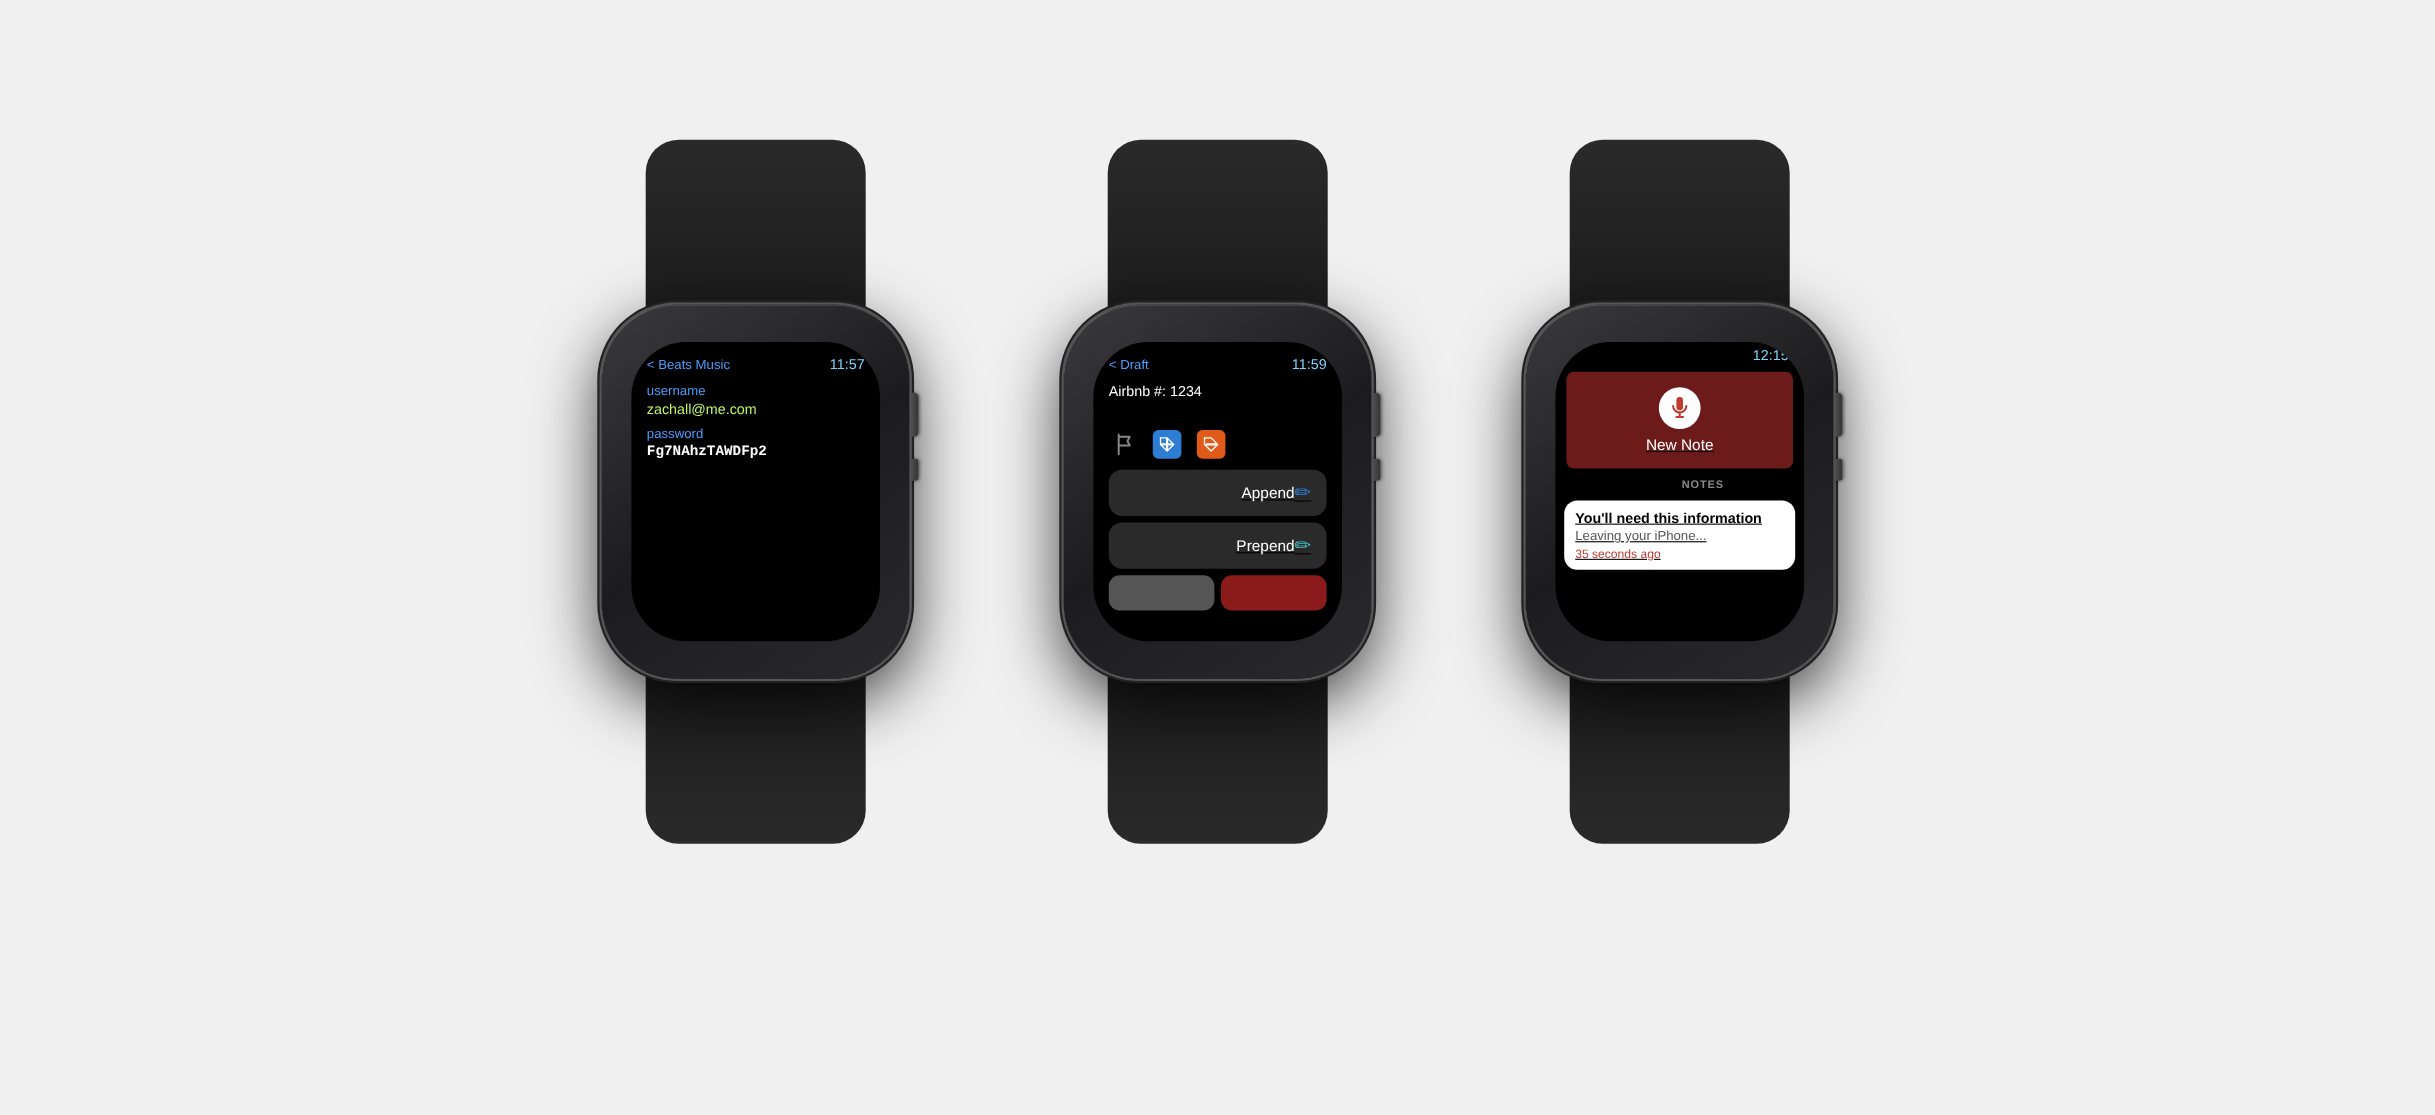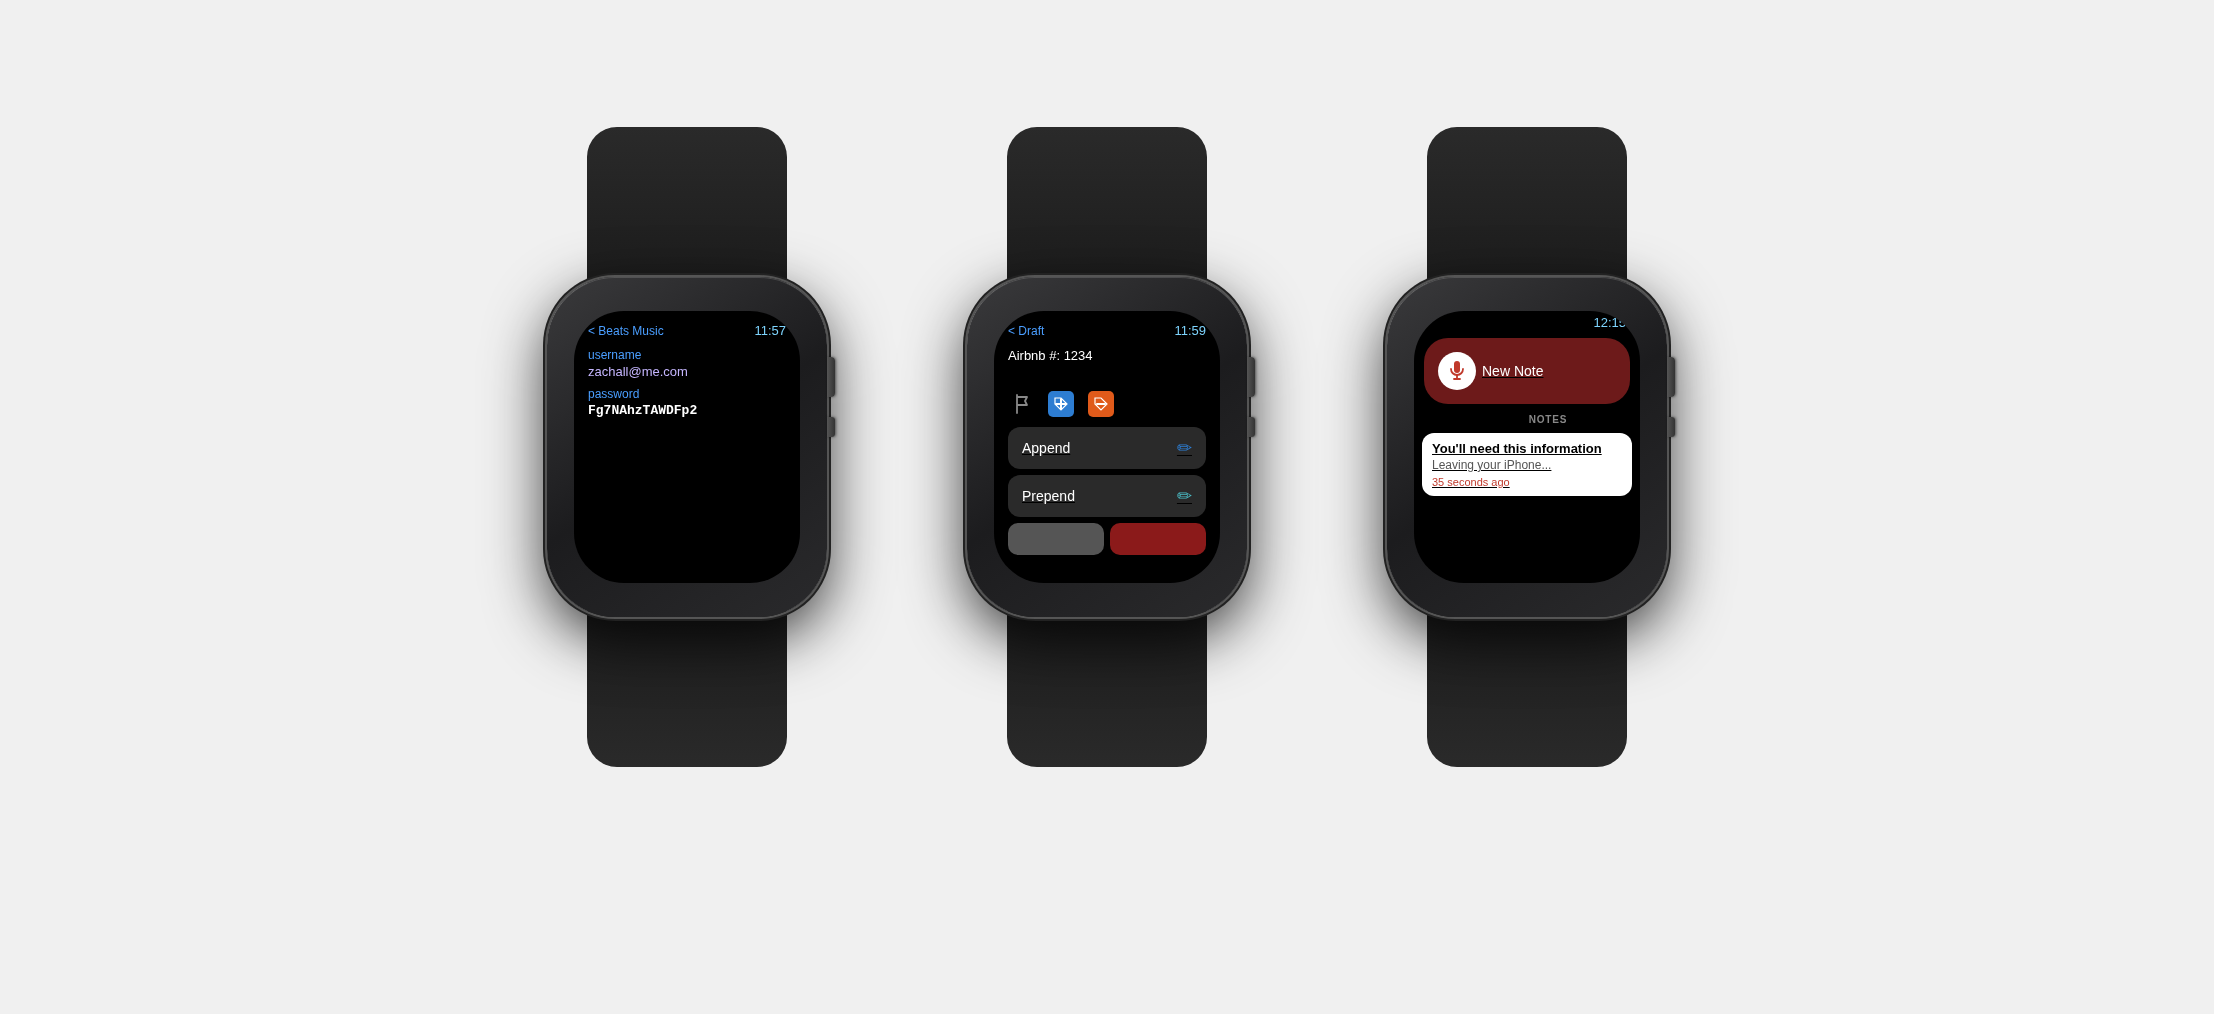--- a/index.html
+++ b/index.html
@@ -135,21 +135,21 @@
     }
 
     .field-label {
       color: #4a9eff;
       font-size: 12px;
       margin-bottom: 2px;
       margin-top: 8px;
     }
 
     .field-value {
-      color: #c4b5fd;
+      color: #bef264;
       font-size: 13px;
     }
 
     .field-value-mono {
       color: white;
       font-size: 13px;
       font-family: 'Courier New', monospace;
       font-weight: bold;
     }
 
@@ -174,21 +174,21 @@
       margin-bottom: 10px;
       padding-left: 4px;
     }
 
     .action-button {
       background: #2a2a2a;
       border-radius: 12px;
       padding: 10px 14px;
       margin-bottom: 6px;
       display: flex;
-      justify-content: space-between;
+      justify-content: flex-end;
       align-items: center;
       color: white;
       font-size: 14px;
       font-weight: 400;
     }
 
     .bottom-buttons {
       display: flex;
       gap: 6px;
       margin-top: 4px;
@@ -258,24 +258,25 @@
     .screen-3 {
       padding: 0;
       color: white;
       font-size: 13px;
       display: flex;
       flex-direction: column;
     }
 
     .new-note-button {
       background: #6d1a1a;
-      border-radius: 24px;
+      border-radius: 7px;
       margin: 4px 10px 6px;
       padding: 14px;
       display: flex;
+      flex-direction: column;
       align-items: center;
       gap: 6px;
     }
 
     .mic-icon {
       width: 38px;
       height: 38px;
       background: white;
       border-radius: 50%;
       display: flex;

